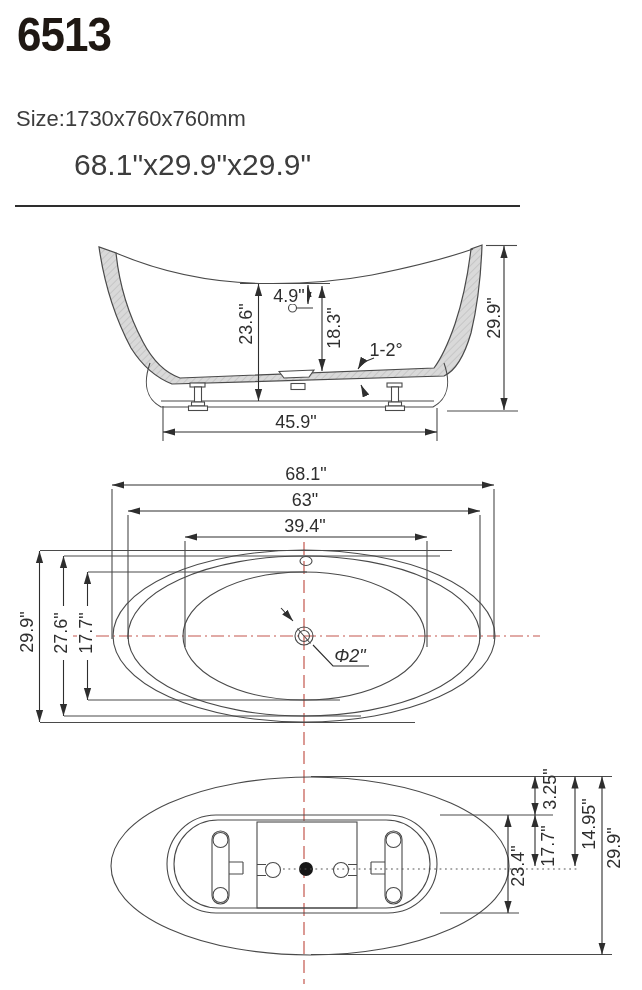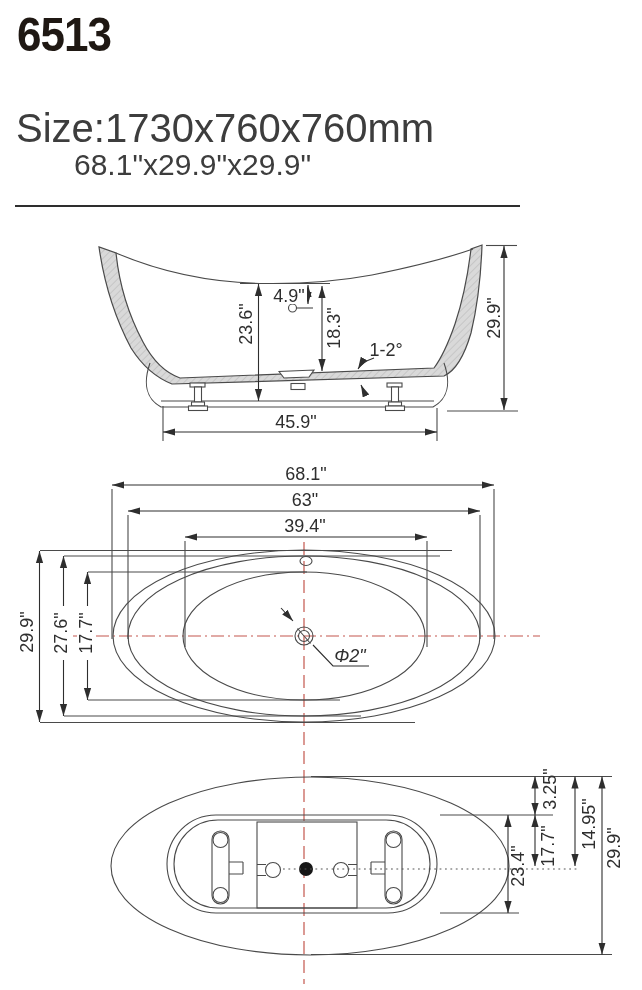--- a/index.html
+++ b/index.html
@@ -1,20 +1,20 @@
 <!DOCTYPE html>
 <html><head>
 <meta charset="utf-8">
 <style>
   html,body{margin:0;padding:0;background:#ffffff;}
   body{width:642px;height:990px;font-family:"Liberation Sans",sans-serif;}
   .page{position:relative;width:642px;height:990px;background:#fff;overflow:hidden;}
   .model{position:absolute;left:17px;top:8px;font-size:44px;font-weight:bold;
          letter-spacing:-1px;color:#1f1813;transform:scaleY(1.08);transform-origin:top left;}
-  .size1{position:absolute;left:16px;top:106px;font-size:40px;font-weight:400;color:#3d3d3d;}
+  .size1{position:absolute;left:16px;top:106px;font-size:22px;font-weight:400;color:#3d3d3d;}
   .size2{position:absolute;left:74px;top:148px;font-size:30px;font-weight:400;color:#3d3d3d;}
   .rule{position:absolute;left:15px;top:205px;width:505px;height:0;border-top:2px solid #2e2e2e;}
   svg text{font-family:"Liberation Sans",sans-serif;font-size:18px;fill:#2e2e2e;}
   svg .thin{stroke:#4a4a4a;stroke-width:1.1;fill:none;}
   svg .dimline{stroke:#2e2e2e;stroke-width:1.1;fill:none;}
   svg .red{stroke:#c4574e;stroke-width:1.2;fill:none;}
   svg .dot{stroke:#555;stroke-width:1.1;fill:none;stroke-dasharray:1.8 3.6;}
   svg .white{fill:#ffffff;stroke:#4a4a4a;stroke-width:1.1;}
 </style>
 </head>

